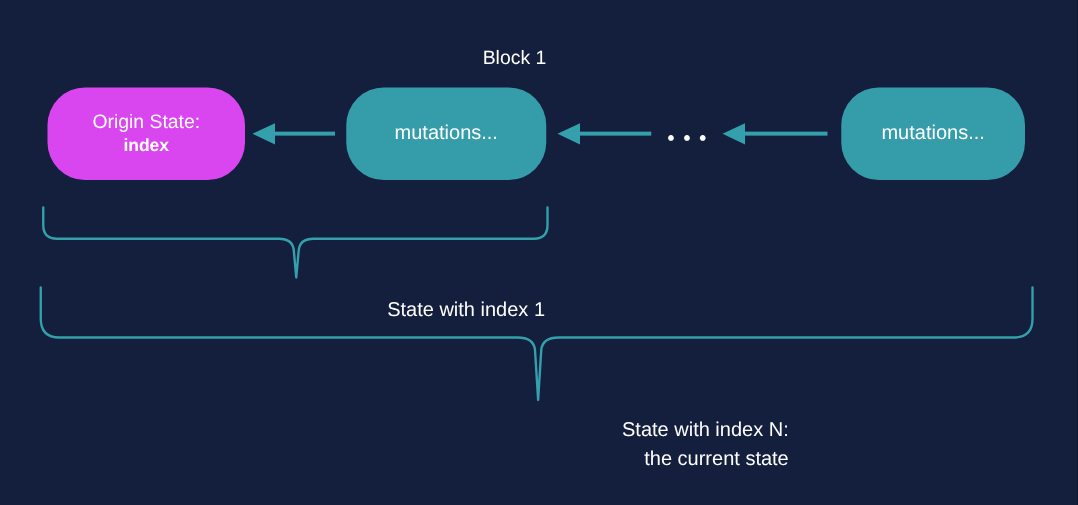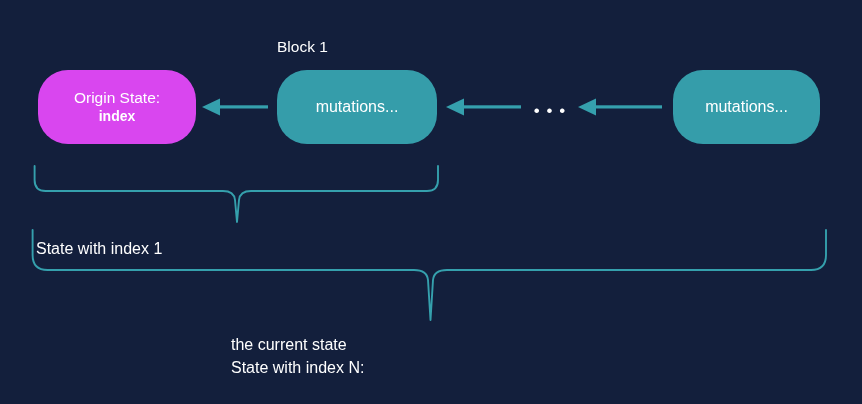--- a/index.html
+++ b/index.html
@@ -59,21 +59,21 @@
     top: 70px;
     width: 147px;
     height: 74px;
   }
 
   
   .block-caption {
     position: absolute;
     color: #ffffff;
     font-size: 15.5px;
-    text-align: left;
+    text-align: right;
     white-space: nowrap;
   }
   .caption-b1 { left: 277px; top: 38px; width: 160px; }
   .caption-bn { left: 673px; top: 38px; width: 147px; }
 
   
   .arrow {
     position: absolute;
     height: 22px;
   }
@@ -99,21 +99,21 @@
     position: absolute;
   }
   .brace svg { display: block; overflow: visible; }
   .brace-1 { left: 33px; top: 166px; width: 406px; height: 58px; }
   .brace-2 { left: 31px; top: 230px; width: 797px; height: 92px; }
 
   
   .brace-caption {
     position: absolute;
     color: #ffffff;
-    text-align: left;
+    text-align: right;
     white-space: nowrap;
   }
   .caption-state1 {
     left: 36px;
     top: 240px;
     width: 400px;
     font-size: 16px;
   }
   .caption-staten {
     left: 231px;
@@ -193,17 +193,17 @@
                L 399.5 90
                L 402 50
                Q 403 40 416 40
                L 780 40
                Q 795 40 795 25
                L 795 0" stroke="#35a0ad" stroke-width="1.9" stroke-linecap="round" stroke-linejoin="round" fill="none"></path>
     </svg>
   </div>
 
   <div class="brace-caption caption-staten">
+    <div>State with index N:</div>
     <div>the current state</div>
-    <div>State with index N:</div>
   </div>
 
 </div>
 
 </body></html>

